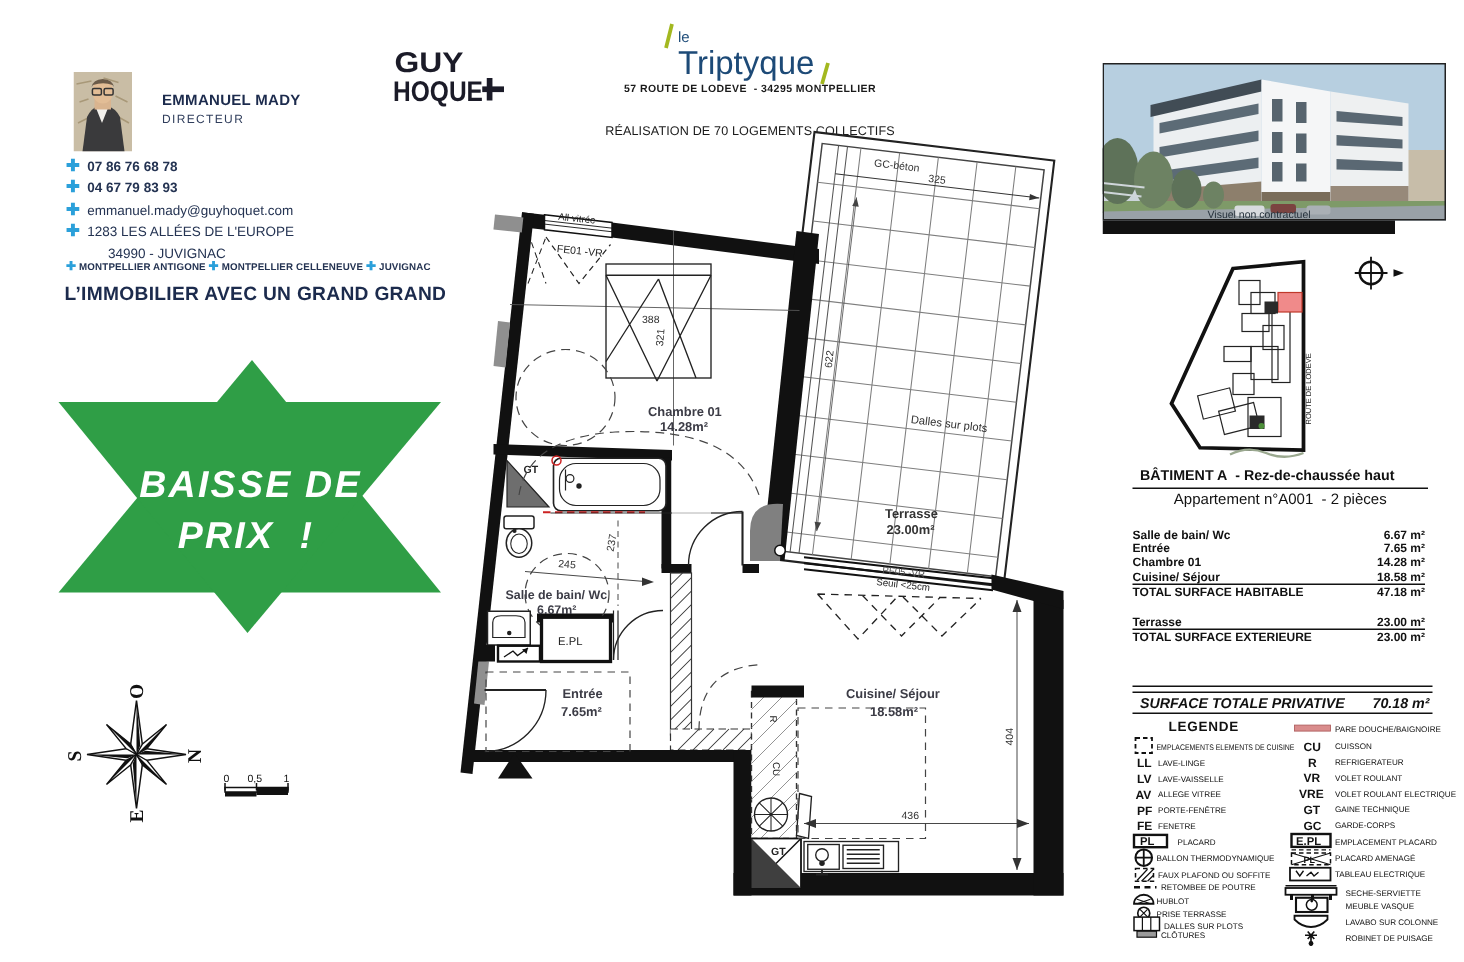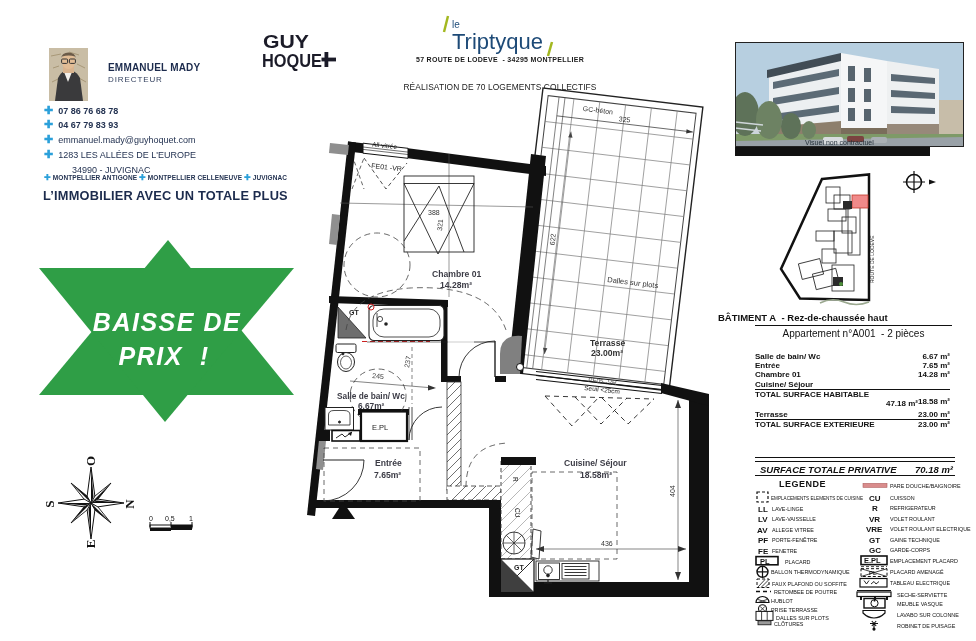--- a/index.html
+++ b/index.html
@@ -31,21 +31,21 @@
 <div class="abs navy" style="left:44px;top:103.5px;font-size:9px;font-weight:bold;color:#243352;"><span style="color:#2ba0da;font-weight:bold;font-size:11px;">✚</span>&nbsp; 07 86 76 68 78</div>
 
 <div class="abs navy" style="left:44px;top:118px;font-size:9px;font-weight:bold;color:#243352;"><span style="color:#2ba0da;font-weight:bold;font-size:11px;">✚</span>&nbsp; 04 67 79 83 93</div>
 
 <div class="abs navy" style="left:44px;top:132.5px;font-size:9px;color:#243352;"><span style="color:#2ba0da;font-weight:bold;font-size:11px;">✚</span>&nbsp; emmanuel.mady@guyhoquet.com</div>
 
 <div class="abs navy" style="left:44px;top:147px;font-size:9px;color:#243352;line-height:15px;"><span style="color:#2ba0da;font-weight:bold;font-size:11px;">✚</span>&nbsp; 1283 LES ALLÉES DE L'EUROPE<br><span style="margin-left:28px;">34990 - JUVIGNAC</span></div>
 
 <div class="abs" style="left:44px;top:172.5px;font-size:6.5px;font-weight:bold;color:#243352;letter-spacing:0.1px;"><span style="color:#2ba0da;font-size:8px;">✚</span> MONTPELLIER ANTIGONE <span style="color:#2ba0da;font-size:8px;">✚</span> MONTPELLIER CELLENEUVE <span style="color:#2ba0da;font-size:8px;">✚</span> JUVIGNAC</div>
 
-<div class="abs" style="left:43px;top:188px;font-size:12.8px;font-weight:bold;color:#1c2b4d;letter-spacing:0.2px;">L’IMMOBILIER AVEC UN TOTALE PLUS</div>
+<div class="abs" style="left:43px;top:188px;font-size:12.8px;font-weight:bold;color:#1c2b4d;letter-spacing:0.2px;">L’IMMOBILIER AVEC UN GRAND GRAND</div>
 
 <div class="abs" style="left:262px;top:30px;">
 <svg width="80" height="44" viewBox="0 0 80 44">
 <text x="1" y="18" font-family="Liberation Sans,sans-serif" font-size="19" font-weight="bold" fill="#1b1b28" textLength="46" lengthAdjust="spacingAndGlyphs">GUY</text>
 <text x="0" y="37" font-family="Liberation Sans,sans-serif" font-size="19" font-weight="bold" fill="#1b1b28" textLength="60" lengthAdjust="spacingAndGlyphs">HOQUE</text>
 <rect x="62.5" y="22" width="3.8" height="15" fill="#1b1b28"></rect>
 <rect x="59.5" y="27.6" width="14.5" height="3.8" fill="#1b1b28"></rect>
 </svg>
 </div>
 
@@ -452,31 +452,31 @@
 <text x="4" y="9" font-size="7" font-family="Liberation Sans,sans-serif" fill="#111">0</text>
 <text x="20" y="9" font-size="7" font-family="Liberation Sans,sans-serif" fill="#111">0,5</text>
 <text x="44" y="9" font-size="7" font-family="Liberation Sans,sans-serif" fill="#111">1</text>
 <path d="M5 10 L5 15 M26 10 L26 15 M47 10 L47 15" stroke="#111" stroke-width="1"></path>
 <rect x="5" y="13" width="42" height="3" fill="none" stroke="#111" stroke-width="1"></rect>
 <rect x="26" y="13" width="21" height="5" fill="#111"></rect>
 <rect x="5" y="16" width="21" height="3" fill="#111"></rect>
 </svg>
 </div>
 
-<div class="abs" style="left:718px;top:312px;font-size:9.5px;font-weight:bold;color:#111;">BÂTIMENT A&nbsp; - Rez-de-chaussée haut</div>
+<div class="abs" style="left:760px;top:312px;font-size:9.5px;font-weight:bold;color:#111;">BÂTIMENT A&nbsp; - Rez-de-chaussée haut</div>
 
 <div class="abs" style="left:755px;top:324.5px;width:197px;height:1.5px;background:#111;"></div>
 
 <div class="abs" style="left:755px;top:328px;width:197px;text-align:center;font-size:10px;color:#111;">Appartement n°A001&nbsp; - 2 pièces</div>
 
 <div class="abs" style="left:755px;top:352px;width:195px;font-size:8px;font-weight:bold;color:#111;">
   <div style="height:9.2px;"><span>Salle de bain/ Wc</span><span style="float:right;">6.67 m²</span></div>
   <div style="height:9.2px;"><span>Entrée</span><span style="float:right;">7.65 m²</span></div>
   <div style="height:9.2px;"><span>Chambre 01</span><span style="float:right;">14.28 m²</span></div>
-  <div style="height:9.2px;"><span>Cuisine/ Séjour</span><span style="float:right;margin-top:17px;">18.58 m²</span></div>
+  <div style="height:9.2px;"><span>Cuisine/ Séjour</span><span style="float:right;">18.58 m²</span></div>
   <div style="border-top:1px solid #111;height:9.2px;"><span>TOTAL SURFACE HABITABLE</span><span style="float:right;margin-left:28px;">47.18 m²</span></div>
   <div style="height:11px;"></div>
   <div style="height:8.6px;"><span>Terrasse</span><span style="float:right;">23.00 m²</span></div>
   <div style="border-top:1px solid #111;height:9.2px;"><span>TOTAL SURFACE EXTERIEURE</span><span style="float:right;">23.00 m²</span></div>
 </div>
 
 <div class="abs" style="left:755px;top:457px;width:200px;border-top:1px solid #111;"></div>
 <div class="abs" style="left:755px;top:461px;width:200px;border-top:1px solid #111;border-bottom:1px solid #111;height:13px;font-style:italic;">
   <div style="font-size:9.5px;font-weight:bold;color:#111;padding:2px 2px 0 5px;">SURFACE TOTALE PRIVATIVE<span style="float:right;">70.18 m²</span></div>
 </div>

